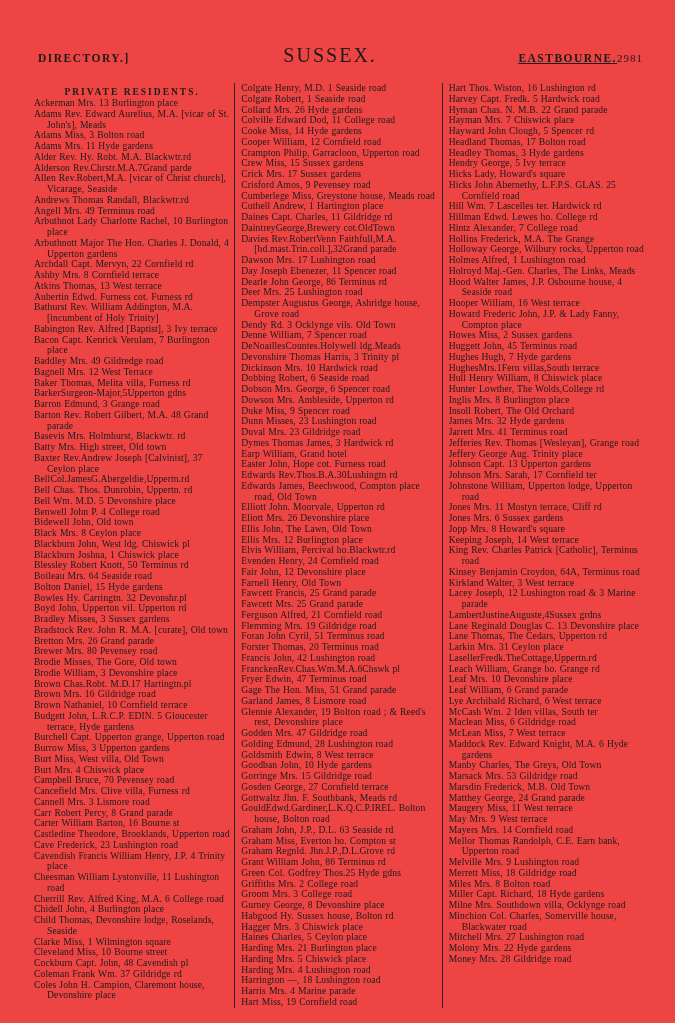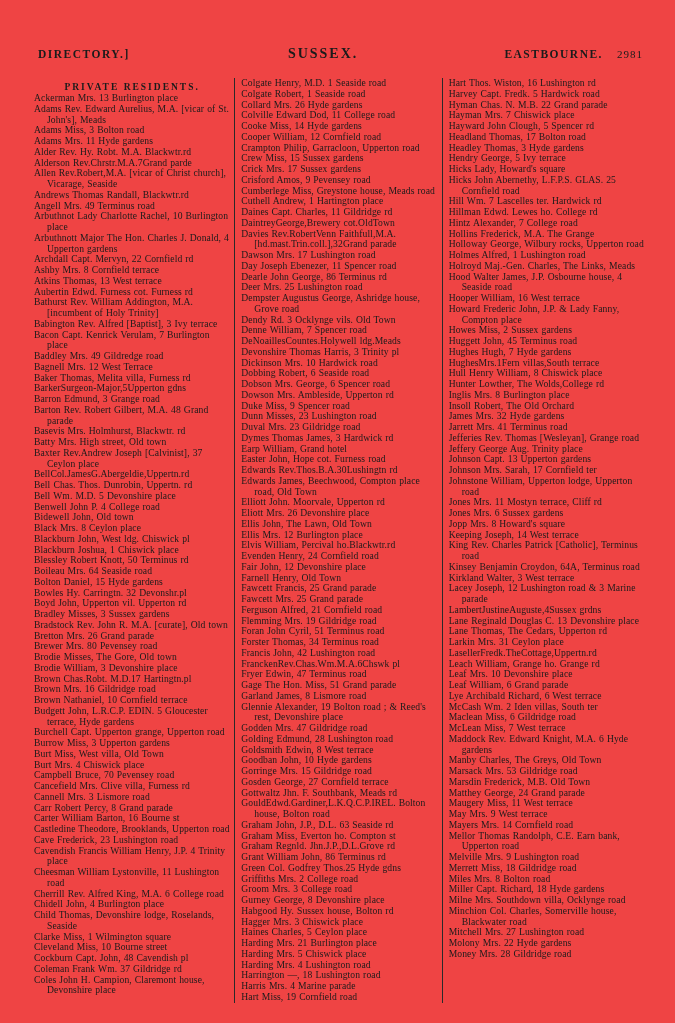--- a/index.html
+++ b/index.html
@@ -25,31 +25,31 @@
     justify-content: space-between;
     padding: 0 6px 0 10px;
     margin-bottom: 8px;
   }
   .rh-left {
     font-size: 11.5px;
     font-weight: bold;
     letter-spacing: 1.5px;
   }
   .rh-title {
-    font-size: 14px;
-    font-weight: bold;
+    font-size: 20px;
+    font-weight: normal;
     letter-spacing: 2px;
     transform: translateX(6px);
   }
   .rh-right { white-space: nowrap; }
   .rh-place {
     font-size: 11.5px;
     font-weight: bold;
     letter-spacing: 1.5px;
-    margin-right: 14px;
+    text-decoration: underline;
   }
   .rh-page {
     font-size: 11px;
     font-weight: normal;
     letter-spacing: 1px;
   }
   
   .columns {
     display: flex;
     align-items: stretch;
@@ -212,21 +212,21 @@
           <div class="entry">Ellis Mrs. 12 Burlington place</div>
           <div class="entry">Elvis William, Percival ho.Blackwtr.rd</div>
           <div class="entry">Evenden Henry, 24 Cornfield road</div>
           <div class="entry">Fair John, 12 Devonshire place</div>
           <div class="entry">Farnell Henry, Old Town</div>
           <div class="entry">Fawcett Francis, 25 Grand parade</div>
           <div class="entry">Fawcett Mrs. 25 Grand parade</div>
           <div class="entry">Ferguson Alfred, 21 Cornfield road</div>
           <div class="entry">Flemming Mrs. 19 Gildridge road</div>
           <div class="entry">Foran John Cyril, 51 Terminus road</div>
-          <div class="entry">Forster Thomas, 34 Terminus road</div>
+          <div class="entry">Forster Thomas, 20 Terminus road</div>
           <div class="entry">Francis John, 42 Lushington road</div>
           <div class="entry">FranckenRev.Chas.Wm.M.A.6Chswk pl</div>
           <div class="entry">Fryer Edwin, 47 Terminus road</div>
           <div class="entry">Gage The Hon. Miss, 51 Grand parade</div>
           <div class="entry">Garland James, 8 Lismore road</div>
           <div class="entry">Glennie Alexander, 19 Bolton road ; &amp; Reed's rest, Devonshire place</div>
           <div class="entry">Godden Mrs. 47 Gildridge road</div>
           <div class="entry">Golding Edmund, 28 Lushington road</div>
           <div class="entry">Goldsmith Edwin, 8 West terrace</div>
           <div class="entry">Goodban John, 10 Hyde gardens</div>

